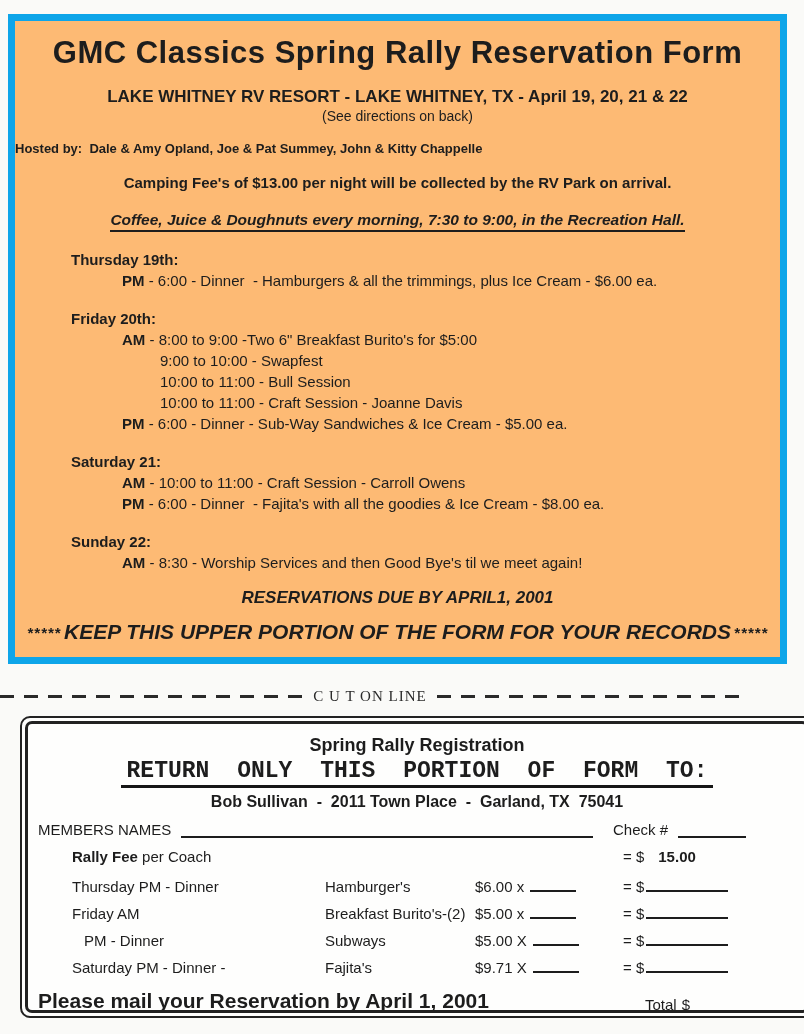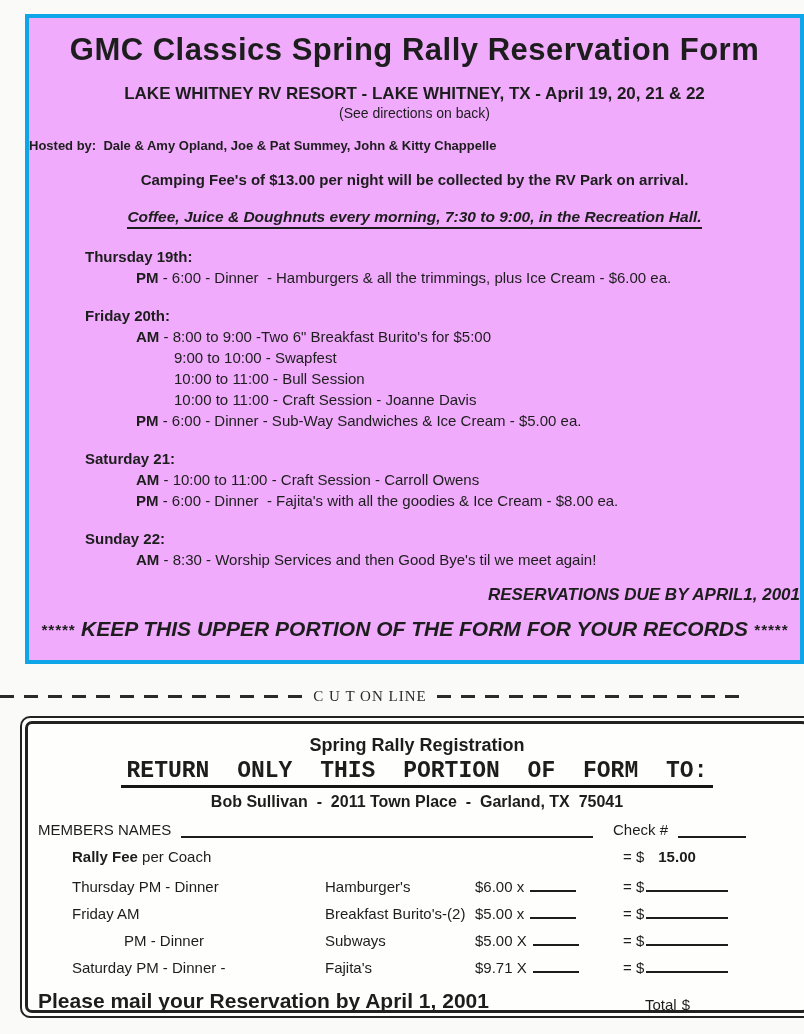--- a/index.html
+++ b/index.html
@@ -13,24 +13,24 @@
     width: 804px;
     height: 1034px;
     background: #fafaf8;
     overflow: hidden;
   }
 
   
   .upper-box {
     box-sizing: border-box;
     position: absolute;
-    left: 25px; top: 14px;
+    left: 8px; top: 14px;
     width: 779px; height: 650px;
-    background: #f0abfc;
-    border: 4px solid #0ea5e9;
+    background: #fdba74;
+    border: 7px solid #0ea5e9;
     overflow: hidden;
   }
   .form-title {
     margin: 14px 0 0 0;
     text-align: center;
     font-size: 31px;
     font-weight: bold;
     letter-spacing: 0.5px;
   }
   .location-line {
@@ -76,21 +76,21 @@
   .sched-item {
     font-size: 15px;
     line-height: 21px;
     white-space: pre-wrap;
   }
   .ind1 { margin-left: 107px; }
   .ind2 { margin-left: 145px; }
   .sched-bold { font-weight: bold; }
   .due-note {
     margin-top: 15px;
-    text-align: right;
+    text-align: center;
     font-size: 17px;
     font-weight: bold;
     font-style: italic;
   }
   .keep-line {
     margin-top: 12px;
     padding: 0 12px;
     display: flex;
     justify-content: space-between;
     align-items: center;
@@ -180,21 +180,21 @@
 
   .fee-table { margin-top: 10px; }
   .fee-row {
     display: grid;
     grid-template-columns: 297px 150px 148px 1fr;
     align-items: baseline;
     height: 27px;
     font-size: 15px;
   }
   .fee-label { padding-left: 44px; white-space: pre-wrap; }
-  .fee-label-indent { padding-left: 96px; }
+  .fee-label-indent { padding-left: 56px; }
   .fee-bold { font-weight: bold; }
   .mult-blank { width: 46px; margin-left: 6px; }
   .eq-blank { width: 82px; margin-left: 2px; }
   .fee-amount { font-weight: bold; margin-left: 14px; }
   .fee-eq { white-space: pre; }
 
   .mail-row {
     margin: 6px 28px 0 10px;
     display: flex;
     align-items: flex-end;

